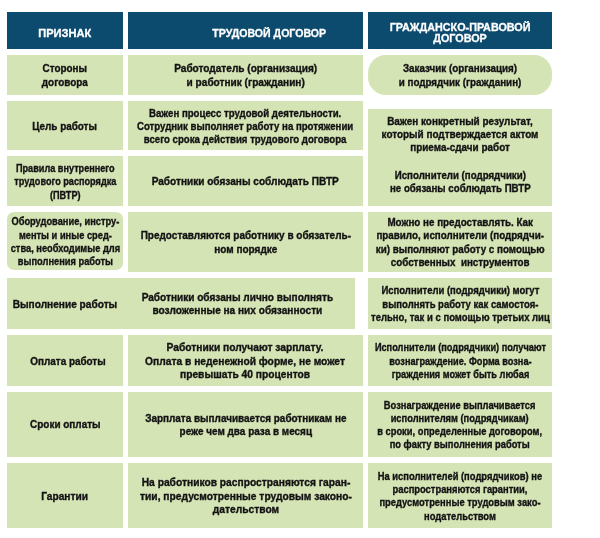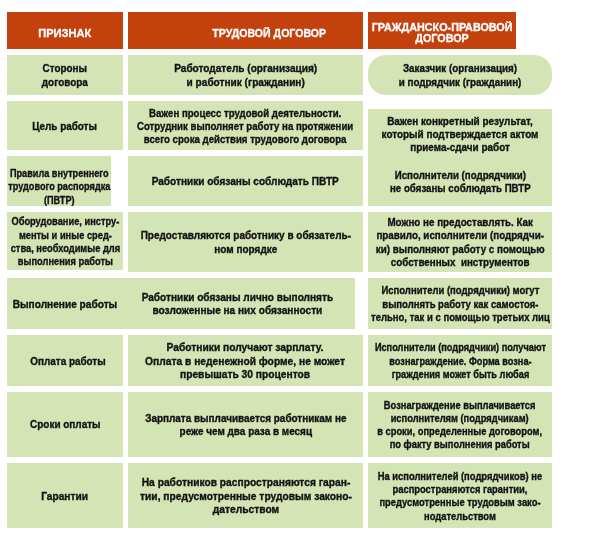--- a/index.html
+++ b/index.html
@@ -35,40 +35,40 @@
     text-align: center;
     color: #131313;
     font-weight: bold;
     font-size: 10.25px;
     line-height: 13.3px;
     white-space: pre;
     -webkit-text-stroke: 0.35px #131313;
     position: relative;
     top: 1px;
   }
-  .head { background: #c2410c; }
+  .head { background: #0c4a6e; }
   .head > .txt {
     color: #ffffff;
     font-size: 11.2px;
     line-height: 11.6px;
     -webkit-text-stroke: 0.3px #ffffff;
     top: 2.8px;
   }
 </style>
 </head>
 <body>
 
 <div class="table">
     <div class="cell head" style="left: 7px; top: 12px; width: 116px; height: 37px;">
       <span class="txt" style="transform: scaleX(0.9894);">ПРИЗНАК</span>
     </div>
     <div class="cell head" style="left: 128px; top: 12px; width: 235px; height: 37px; padding-left: 48px;">
       <span class="txt" style="transform: scaleX(0.9448);">ТРУДОВОЙ ДОГОВОР</span>
     </div>
-    <div class="cell head" style="left: 368px; top: 12px; width: 148px; height: 37px;">
+    <div class="cell head" style="left: 368px; top: 12px; width: 184px; height: 37px;">
       <span class="txt" style="transform: scaleX(0.9636);">ГРАЖДАНСКО-ПРАВОВОЙ
 ДОГОВОР</span>
     </div>
     <div class="cell" style="left: 7px; top: 54.7px; width: 116px; height: 40px;">
       <span class="txt" style="transform: scaleX(0.966);">Стороны
 договора</span>
     </div>
     <div class="cell" style="left: 128px; top: 54.7px; width: 235px; height: 40px;">
       <span class="txt" style="transform: scaleX(0.9835);">Работодатель (организация)
 и работник (гражданин)</span>
@@ -83,33 +83,33 @@
     <div class="cell" style="left: 128px; top: 101.1px; width: 235px; height: 49.2px; justify-content: center;">
       <span class="txt" style="transform: scaleX(0.939);">Важен процесс трудовой деятельности.
 Сотрудник выполняет работу на протяжении
 всего срока действия трудового договора</span>
     </div>
     <div class="cell" style="left: 368px; top: 101.1px; width: 184px; height: 49.2px; margin-top: 8px;">
       <span class="txt" style="transform: scaleX(0.9677);">Важен конкретный результат,
 который подтверждается актом
 приема-сдачи работ</span>
     </div>
-    <div class="cell" style="left: 7px; top: 156.4px; width: 104px; height: 49.5px; align-items: flex-end;">
+    <div class="cell" style="left: 7px; top: 156.4px; width: 116px; height: 49.5px;">
       <span class="txt" style="transform: scaleX(0.8909);">Правила внутреннего
 трудового распорядка
 (ПВТР)</span>
     </div>
     <div class="cell" style="left: 128px; top: 156.4px; width: 235px; height: 49.5px;">
       <span class="txt" style="transform: scaleX(0.9824);">Работники обязаны соблюдать ПВТР</span>
     </div>
     <div class="cell" style="left: 368px; top: 156.4px; width: 184px; height: 49.5px;">
       <span class="txt" style="transform: scaleX(0.9462);">Исполнители (подрядчики)
 не обязаны соблюдать ПВТР</span>
     </div>
-    <div class="cell" style="left: 7px; top: 211.9px; width: 116px; height: 58px;">
+    <div class="cell" style="left: 7px; top: 211.9px; width: 116px; height: 58px; border-radius: 7px;">
       <span class="txt" style="transform: scaleX(0.906);">Оборудование, инстру-
 менты и иные сред-
 ства, необходимые для
 выполнения работы</span>
     </div>
     <div class="cell" style="left: 128px; top: 211.9px; width: 235px; height: 59.7px;">
       <span class="txt" style="transform: scaleX(0.9752);">Предоставляются работнику в обязатель-
 ном порядке</span>
     </div>
     <div class="cell" style="left: 368px; top: 211.9px; width: 184px; height: 59.7px;">
@@ -129,21 +129,21 @@
       <span class="txt" style="transform: scaleX(0.9275);">Исполнители (подрядчики) могут
 выполнять работу как самостоя-
 тельно, так и с помощью третьих лиц</span>
     </div>
     <div class="cell" style="left: 7px; top: 334.8px; width: 116px; height: 50.8px; padding-left: 6px;">
       <span class="txt" style="transform: scaleX(0.9649);">Оплата работы</span>
     </div>
     <div class="cell" style="left: 128px; top: 334.8px; width: 235px; height: 50.8px;">
       <span class="txt" style="transform: scaleX(0.9989);">Работники получают зарплату.
 Оплата в неденежной форме, не может
-превышать 30 процентов</span>
+превышать 40 процентов</span>
     </div>
     <div class="cell" style="left: 368px; top: 334.8px; width: 184px; height: 50.8px;">
       <span class="txt" style="transform: scaleX(0.8962);">Исполнители (подрядчики) получают
 вознаграждение. Форма возна-
 граждения может быть любая</span>
     </div>
     <div class="cell" style="left: 7px; top: 391.7px; width: 116px; height: 64.9px;">
       <span class="txt" style="transform: scaleX(0.9702);">Сроки оплаты</span>
     </div>
     <div class="cell" style="left: 128px; top: 391.7px; width: 235px; height: 64.9px;">

